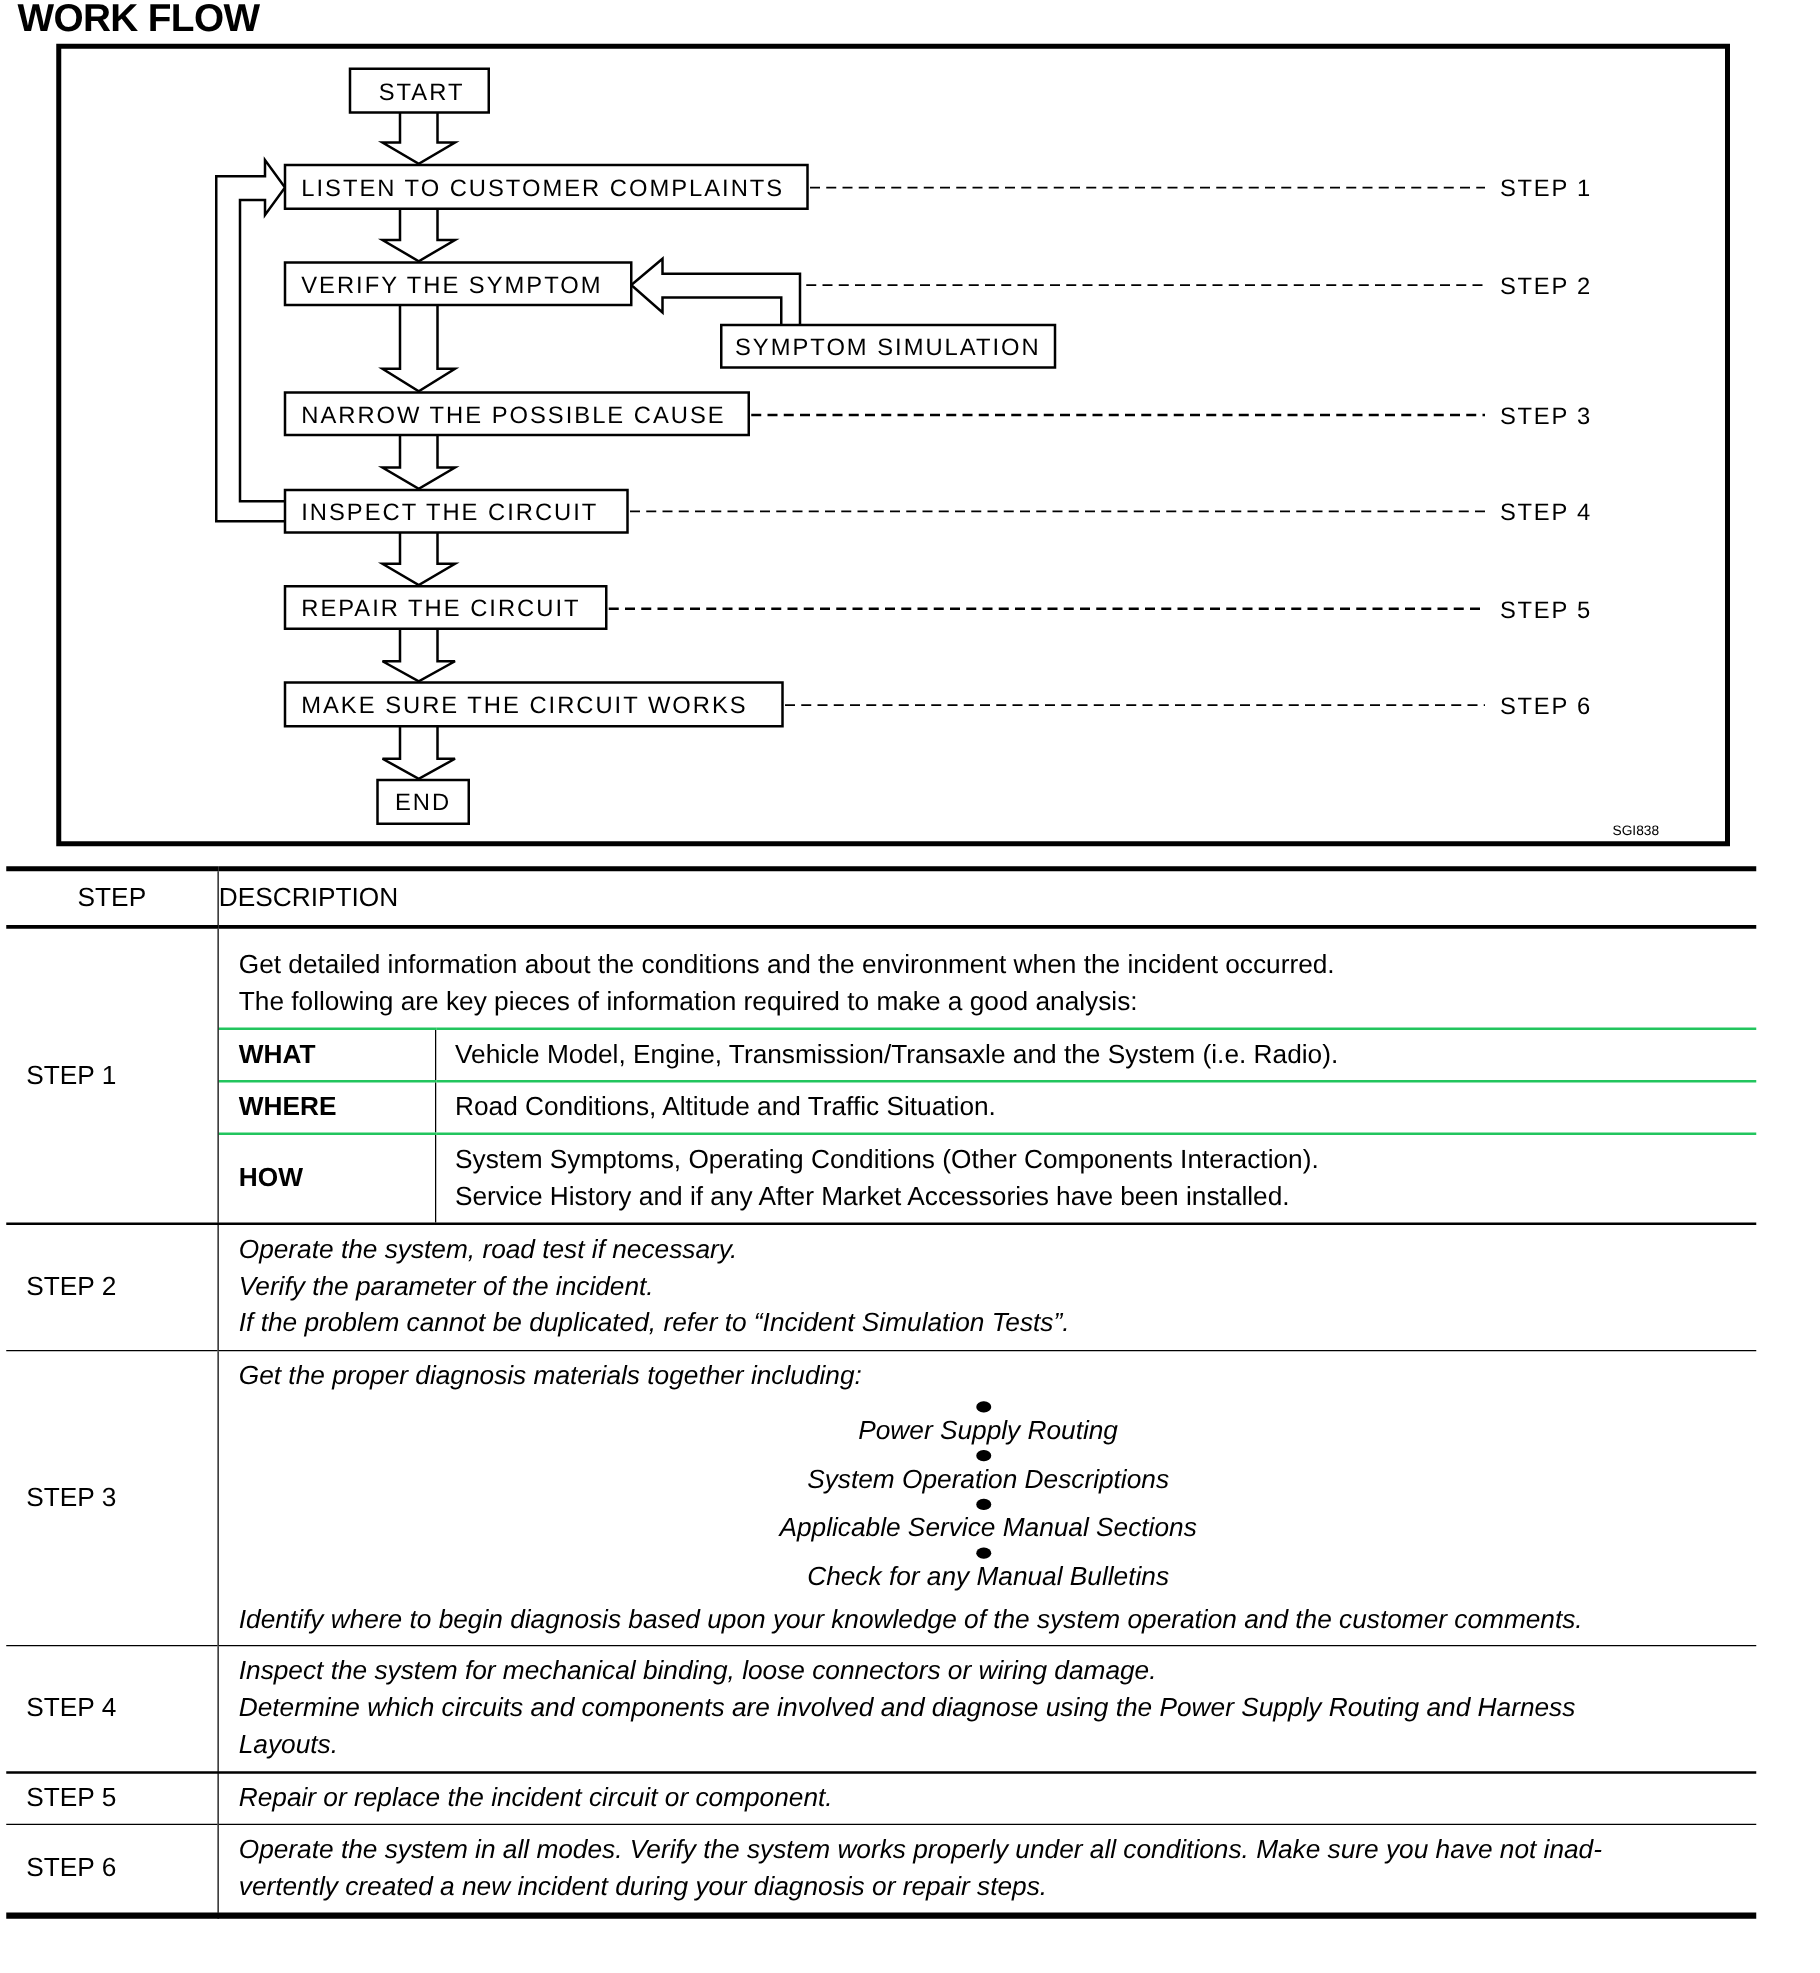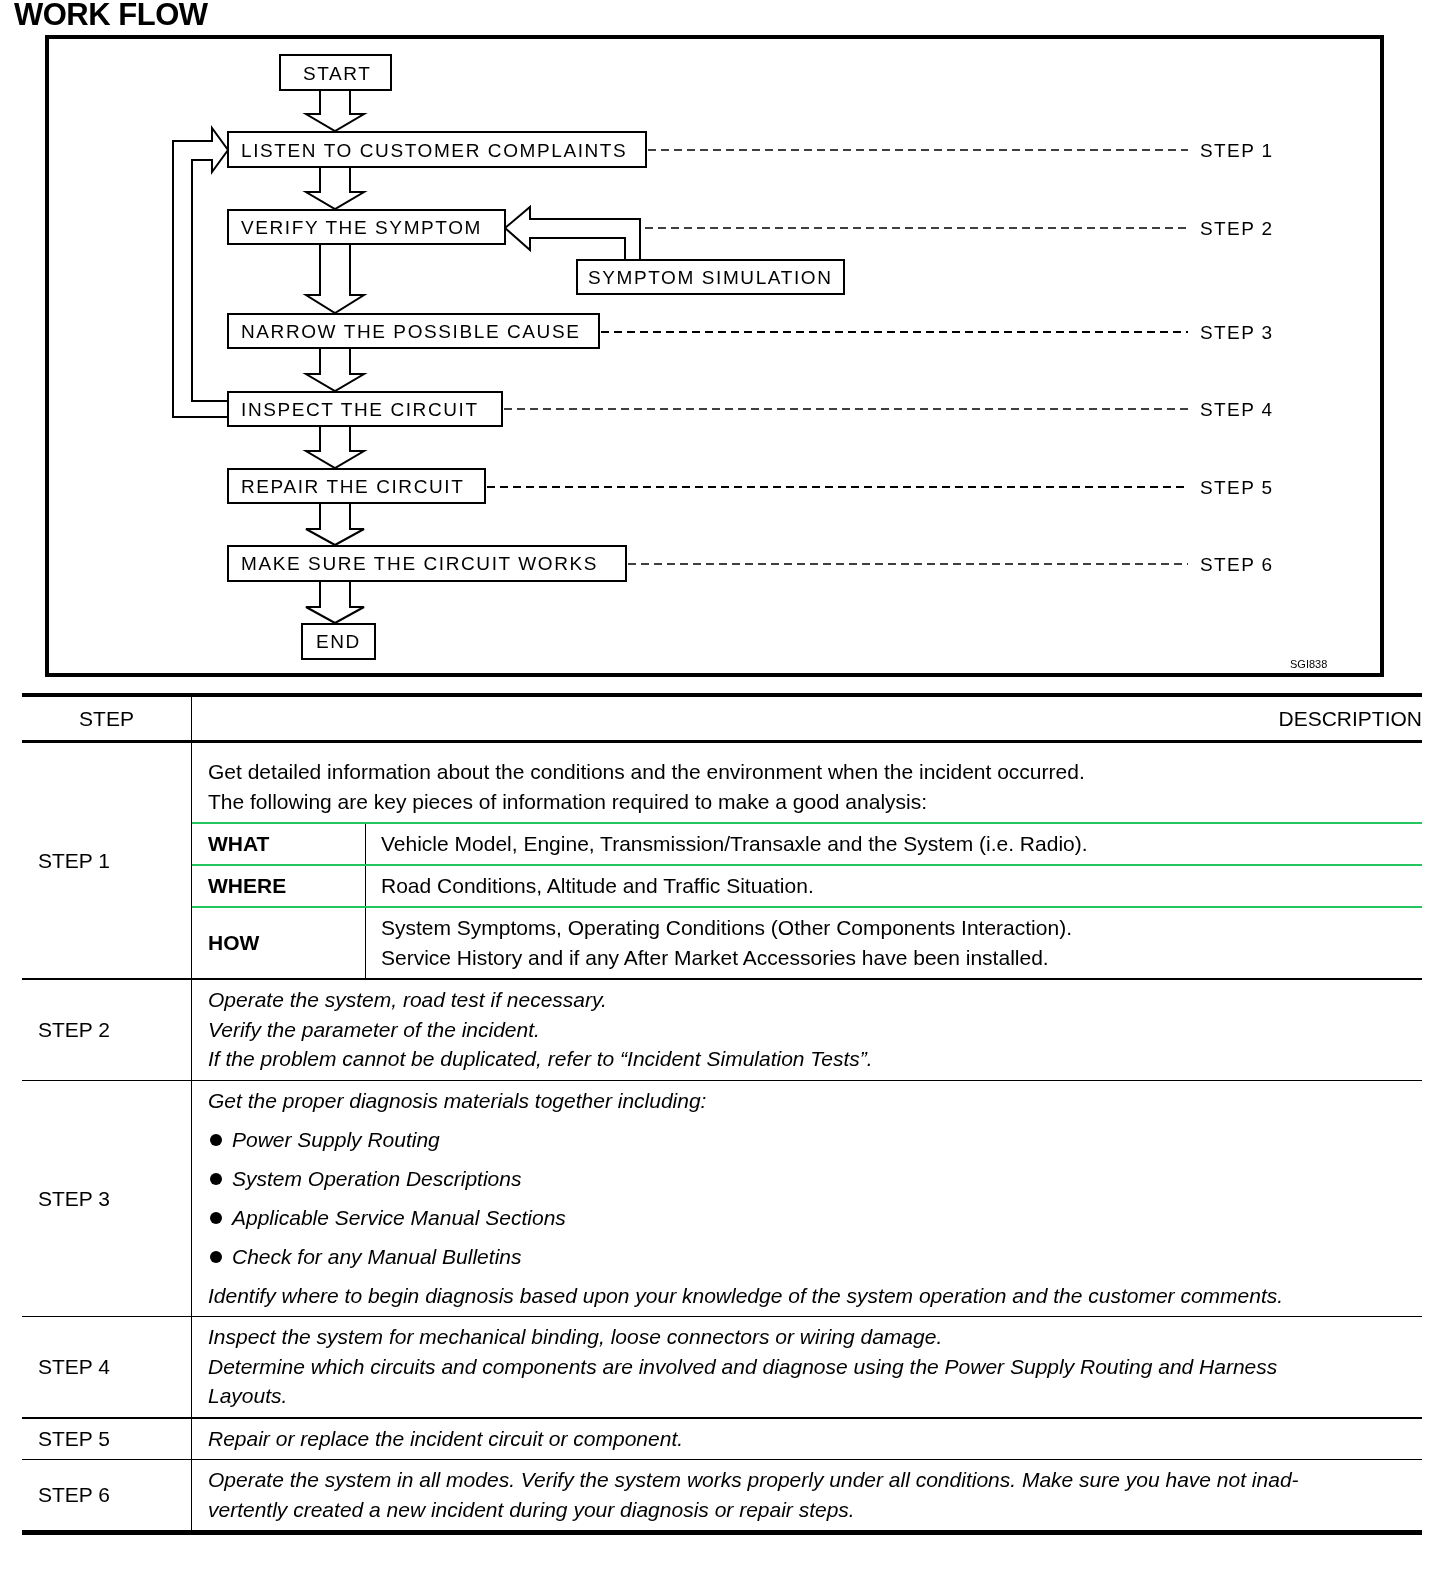--- a/index.html
+++ b/index.html
@@ -6,36 +6,36 @@
   body { width: 1456px; height: 1578px; position: relative; overflow: hidden;
          font-family: "Liberation Sans", sans-serif; color: #000; }
   .page-title { position: absolute; left: 14px; top: -3px; font-size: 31px; font-weight: bold;
                 letter-spacing: -0.5px; margin: 0; }
   .diagram { position: absolute; left: 0; top: 0; }
   .diagram text { font-family: "Liberation Sans", sans-serif; }
   .fc-label { font-size: 19px; letter-spacing: 1.6px; }
   .step-label { font-size: 19px; letter-spacing: 1.4px; }
   .fig-code { font-size: 11px; }
 
-  table.steps { position: absolute; left: 22px; top: 693px; width: 1400px;
+  table.steps { position: absolute; left: 5px; top: 693px; width: 1400px;
                 border-collapse: collapse; font-size: 21px; line-height: 29.5px; }
   table.steps td, table.steps th { padding: 0; vertical-align: middle; }
   .hdr th { font-weight: normal; height: 43px; border-top: 4px solid #000; border-bottom: 3px solid #000; }
   .hdr th.step-col { width: 153px; border-right: 1.5px solid #000; text-align: center; }
-  .hdr th.desc-col { text-align: right; }
+  .hdr th.desc-col { text-align: left; }
   td.step-cell { width: 153px; border-right: 1.5px solid #000; padding-left: 16px !important; }
   td.desc { padding: 5px 15px 6px 16px !important; font-style: italic; }
   .key { width: 157px; font-weight: bold; border-right: 1.5px solid #000; padding-left: 16px !important; }
   .val { padding-left: 15px !important; }
   .thick-b { border-bottom: 2.5px solid #000; }
   .thin-b { border-bottom: 1.3px solid #000; }
   .end-b { border-bottom: 5px solid #000; }
   .inner { width: 100%; border-collapse: collapse; }
   .inner td { border-top: 2px solid #22c55e; height: 40px; }
-  .bullet { display: flex; align-items: center; height: 39px; }
+  .bullet { display: flex; align-items: center; height: 39px; flex-direction: column; }
   .dot { width: 12px; height: 12px; border-radius: 50%; background: #000; margin-right: 10px; margin-left: 2px; }
   .line { display: block; }
 </style>
 </head>
 <body>
 
 <h1 class="page-title">WORK FLOW</h1>
 
 <svg class="diagram" width="1456" height="690" viewBox="0 0 1456 690" xmlns="http://www.w3.org/2000/svg">
 

